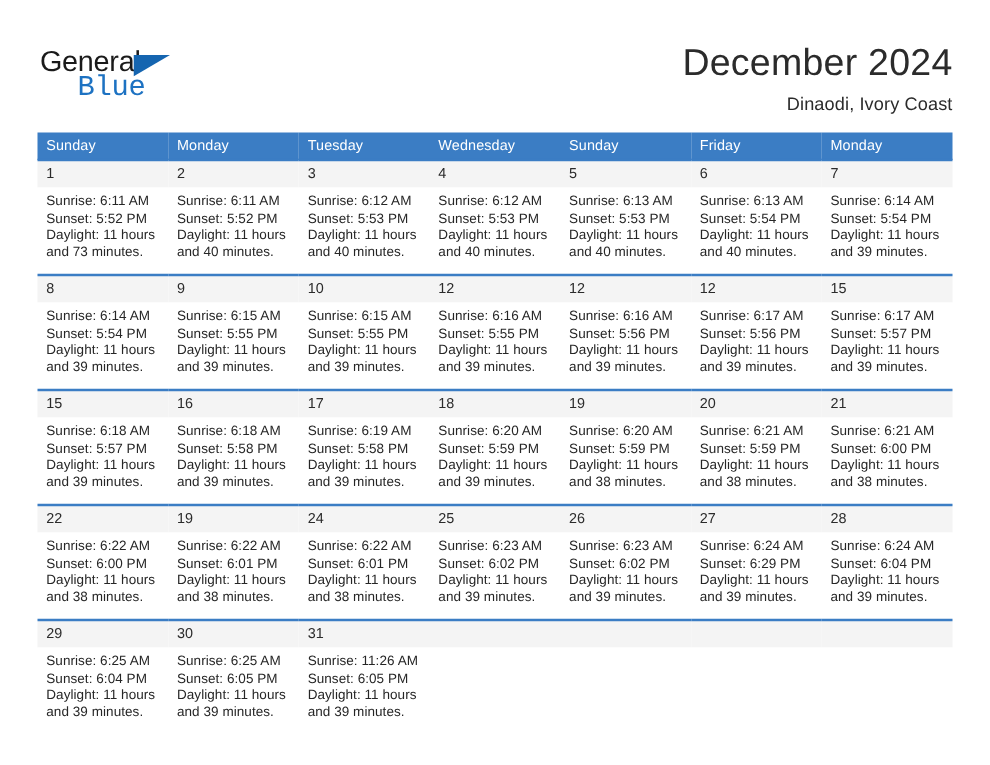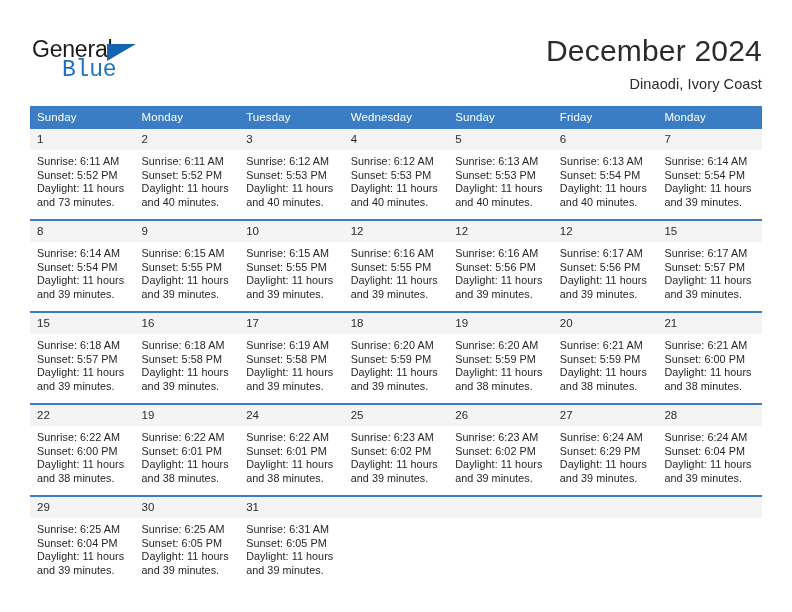--- a/index.html
+++ b/index.html
@@ -458,21 +458,21 @@
           <div class="cellbody">
             <div class="cellline">Sunrise: 6:25 AM</div>
             <div class="cellline">Sunset: 6:05 PM</div>
             <div class="cellline">Daylight: 11 hours</div>
             <div class="cellline">and 39 minutes.</div>
           </div>
         </td>
         <td>
           <div class="daynum">31</div>
           <div class="cellbody">
-            <div class="cellline">Sunrise: 6:31 AM</div>
+            <div class="cellline">Sunrise: 11:26 AM</div>
             <div class="cellline">Sunset: 6:05 PM</div>
             <div class="cellline">Daylight: 11 hours</div>
             <div class="cellline">and 39 minutes.</div>
           </div>
         </td>
         <td>
           <div class="daynum blank"></div>
           <div class="cellbody blank"></div>
         </td>
         <td>

